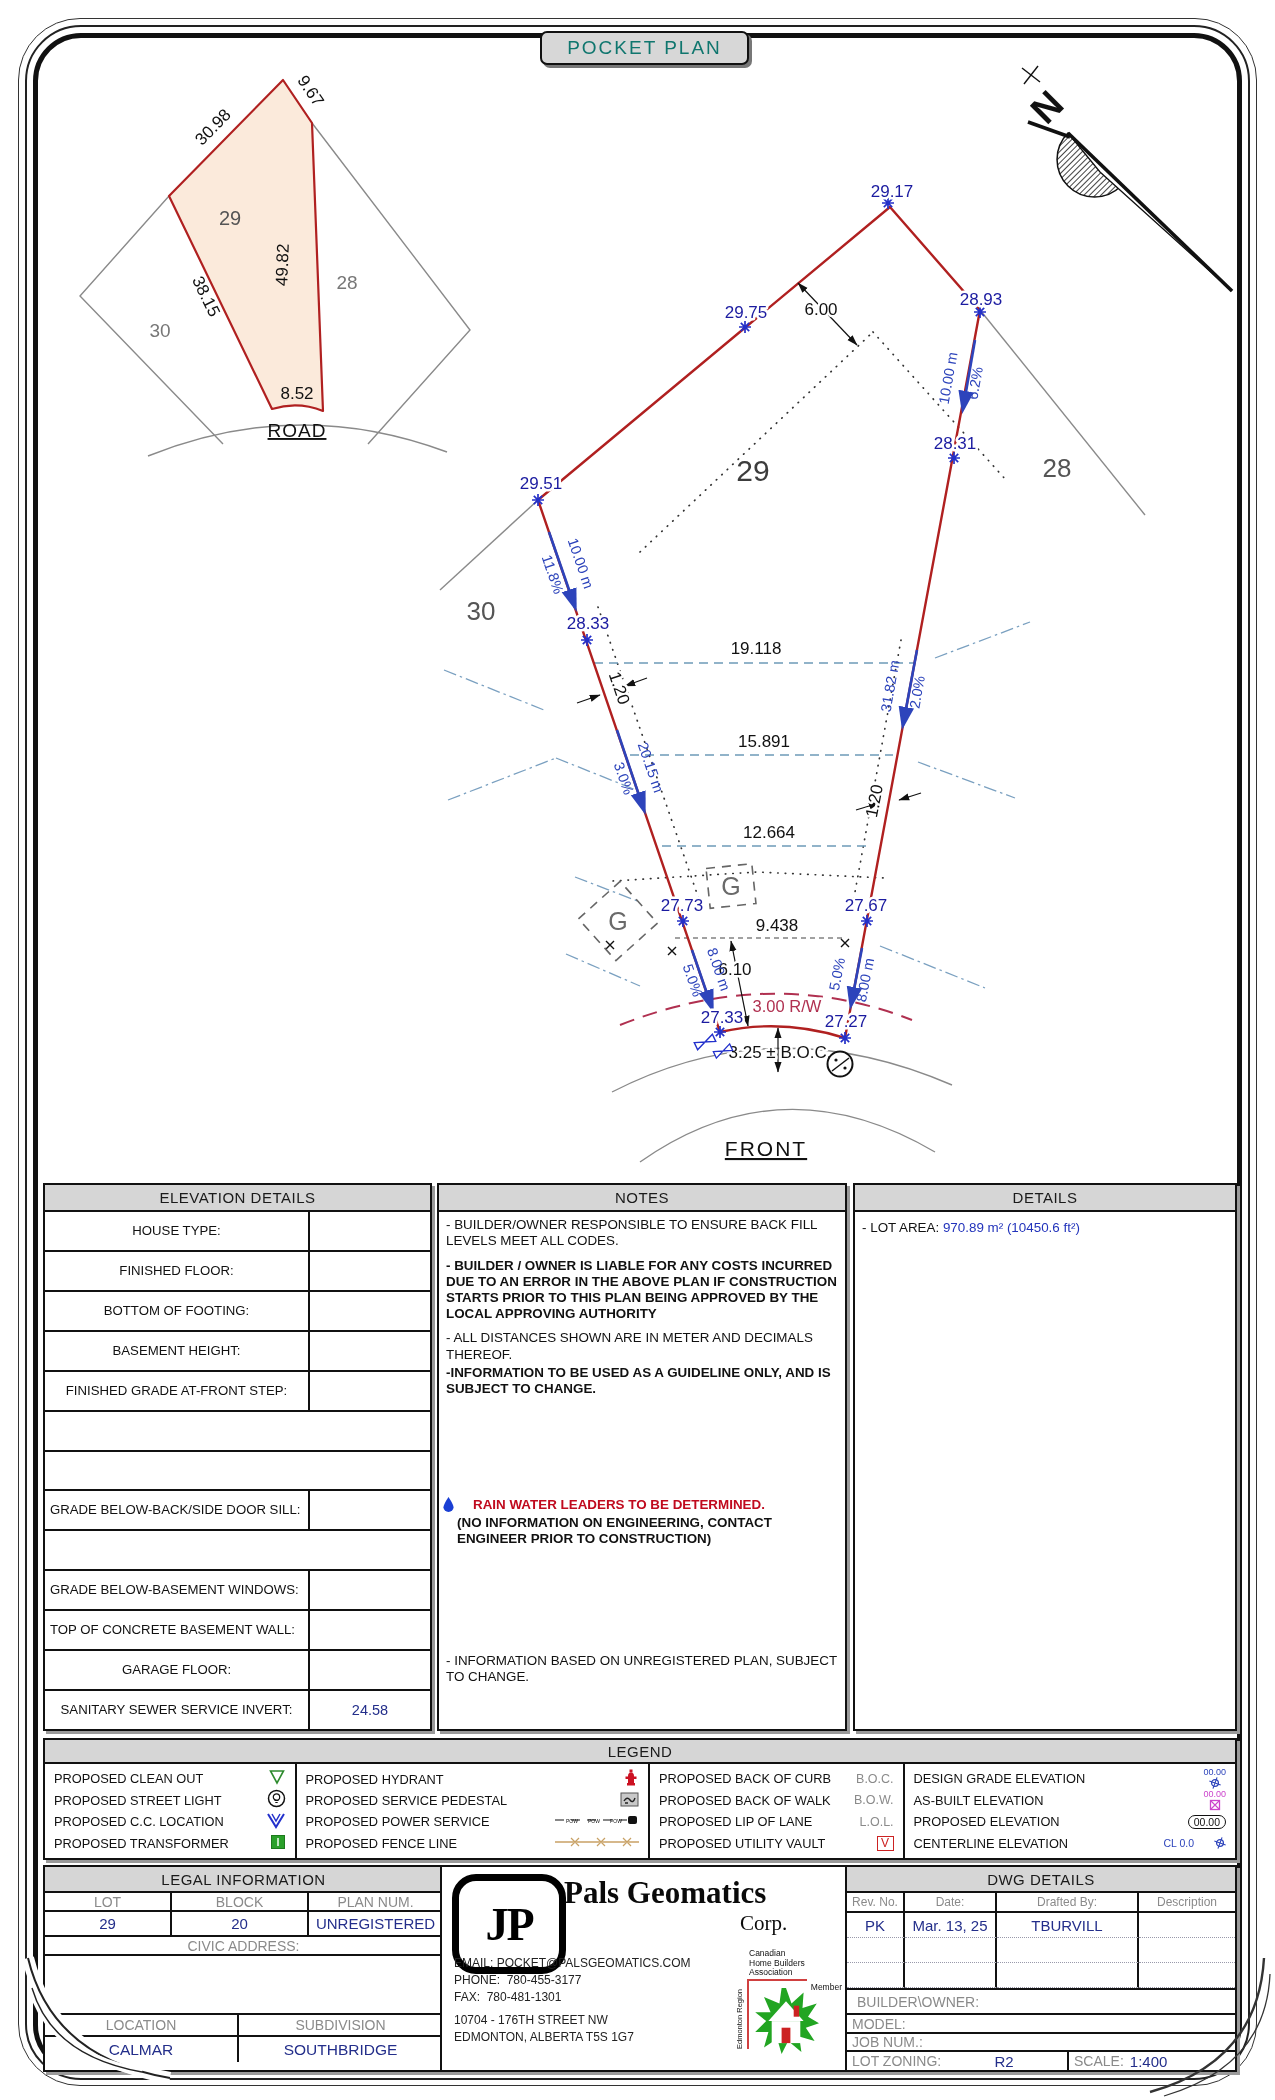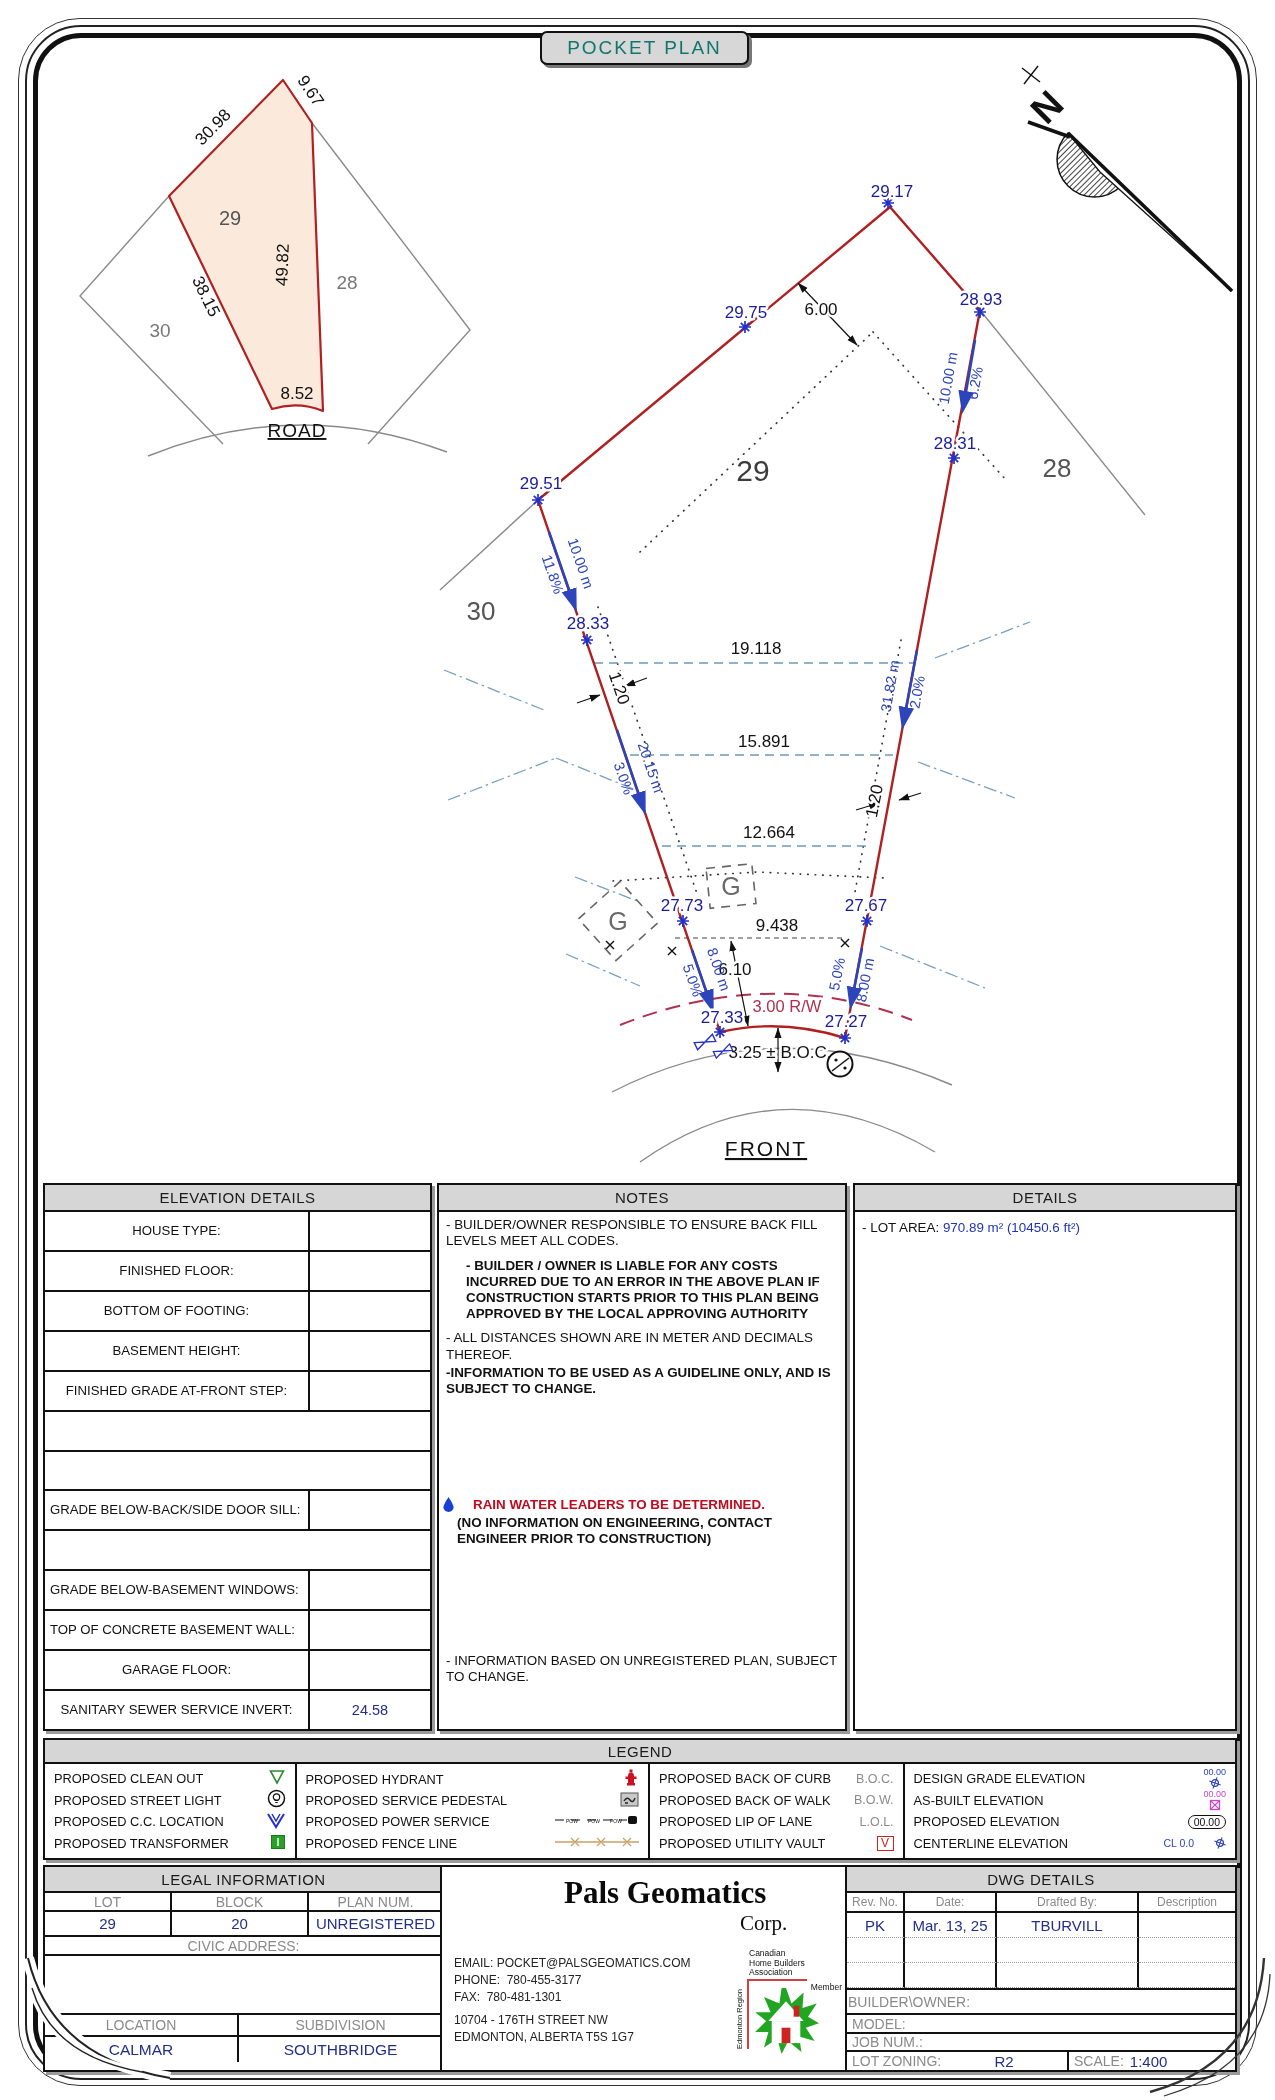--- a/index.html
+++ b/index.html
@@ -323,21 +323,21 @@
         <div class="elabel">SANITARY SEWER SERVICE INVERT:</div>
         <div class="eval">24.58</div>
       </div>
     </div>
 </div>
 
 <div class="panel" style="left:437px;top:1183px;width:406px;height:544px">
   <div class="phead" style="height:25px">NOTES</div>
   <div id="notesbody" style="padding-top:2px">
       <div class="note" style="margin-top: 3px;"><span>- BUILDER/OWNER RESPONSIBLE TO ENSURE BACK FILL LEVELS MEET ALL CODES.</span></div>
-      <div class="note b" style="margin-top: 9px; margin-left: 20px;"><span>- BUILDER / OWNER IS LIABLE FOR ANY COSTS INCURRED DUE TO AN ERROR IN THE ABOVE PLAN IF CONSTRUCTION STARTS PRIOR TO THIS PLAN BEING APPROVED BY THE LOCAL APPROVING AUTHORITY</span></div>
+      <div class="note b" style="margin-top: 9px;"><span>- BUILDER / OWNER IS LIABLE FOR ANY COSTS INCURRED DUE TO AN ERROR IN THE ABOVE PLAN IF CONSTRUCTION STARTS PRIOR TO THIS PLAN BEING APPROVED BY THE LOCAL APPROVING AUTHORITY</span></div>
       <div class="note" style="margin-top: 8px;"><span>- ALL DISTANCES SHOWN ARE IN METER AND DECIMALS THEREOF.</span></div>
       <div class="note b" style="margin-top: 2px;"><span>-INFORMATION TO BE USED AS A GUIDELINE ONLY, AND IS SUBJECT TO CHANGE.</span></div>
       <div class="note red" style="margin-top: 100px;"><span class="dropico"><svg width="11" height="15" viewBox="0 0 10 14">
             <path d="M5,0 C5,0 0.3,7 0.3,9.5 a4.7,4.5 0 0 0 9.4,0 C9.7,7 5,0 5,0 Z" fill="#1a3fd4"></path>
           </svg></span><span>RAIN WATER LEADERS TO BE DETERMINED.</span></div>
       <div class="note bi" style="margin-top: 2px;"><span>(NO INFORMATION ON ENGINEERING, CONTACT ENGINEER PRIOR TO CONSTRUCTION)</span></div>
       <div class="note" style="margin-top: 106px;"><span>- INFORMATION BASED ON UNREGISTERED PLAN, SUBJECT TO CHANGE.</span></div>
     </div>
 </div>
 
@@ -498,20 +498,24 @@
     <div class="cell grayl" style="width:192px;font-size:14px">LOCATION</div>
     <div class="cell grayl" style="flex:1;font-size:14px">SUBDIVISION</div>
   </div>
   <div class="row" style="height:25px">
     <div class="cell navy" style="width:192px;font-size:15.5px">CALMAR</div>
     <div class="cell navy" style="flex:1;font-size:15.5px">SOUTHBRIDGE</div>
   </div>
 </div>
 
 <div class="panel" style="left:440px;top:1865px;width:405px;height:203px">
+  <div class="abs" style="left:10px;top:7px;width:100px;height:86px;border:7px solid #000;border-radius:24px;
+       display:flex;align-items:center;justify-content:center">
+    <span style="font-family:'Liberation Serif',serif;font-weight:bold;font-size:46px;letter-spacing:-2px">JP</span>
+  </div>
   <div class="abs" style="left:122px;top:8px;font-family:'Liberation Serif',serif;font-weight:bold;font-size:31px;color:#0a0a0a">Pals Geomatics</div>
   <div class="abs" style="left:298px;top:44px;font-family:'Liberation Serif',serif;font-size:21px;color:#0a0a0a">Corp.</div>
   <div class="abs" style="left:12px;top:88px;font-size:12px;line-height:17px;color:#222">
     <div><span>EMAIL:</span> <span>POCKET@PALSGEOMATICS.COM</span></div>
     <div><span>PHONE:</span>&nbsp; <span>780-455-3177</span></div>
     <div><span>FAX:</span>&nbsp; <span>780-481-1301</span></div>
     <div style="margin-top:6px">10704 - 176TH STREET NW</div>
     <div>EDMONTON, ALBERTA T5S 1G7</div>
   </div>
 
@@ -554,21 +558,21 @@
       <div class="cell dotsep" style="width:90px"></div>
     <div class="cell dotsep" style="width:140px"></div>
       <div class="cell dotsep" style="flex:1"></div>
   </div>
   <div class="row bb" style="height:25px;flex:none">
     <div class="cell dotsep" style="width:56px"></div>
       <div class="cell dotsep" style="width:90px"></div>
     <div class="cell dotsep" style="width:140px"></div>
       <div class="cell dotsep" style="flex:1"></div>
   </div>
-  <div class="bb grayl" style="height:23px;display:flex;align-items:center;padding-left:1px;font-size:14px;flex:none">BUILDER\OWNER:</div>
+  <div class="bb grayl" style="height:23px;display:flex;align-items:center;padding-left:10px;font-size:14px;flex:none">BUILDER\OWNER:</div>
   <div class="bb grayl" style="height:17px;display:flex;align-items:center;padding-left:5px;font-size:14px;flex:none">MODEL:</div>
   <div class="bb grayl" style="height:16px;display:flex;align-items:center;padding-left:5px;font-size:14px;flex:none">JOB NUM.:</div>
   <div class="row" style="flex:1">
     <div style="width:220px;display:flex;align-items:center;border-right:2px solid #111">
       <span class="grayl" style="padding-left:5px;font-size:14px">LOT ZONING:</span>
       <span class="navy" style="margin:0 auto;font-size:15px">R2</span>
     </div>
     <div style="flex:1;display:flex;align-items:center;gap:6px;padding-left:5px">
       <span class="grayl" style="font-size:14px">SCALE:</span>
       <span class="navy" style="font-size:15px">1:400</span>

